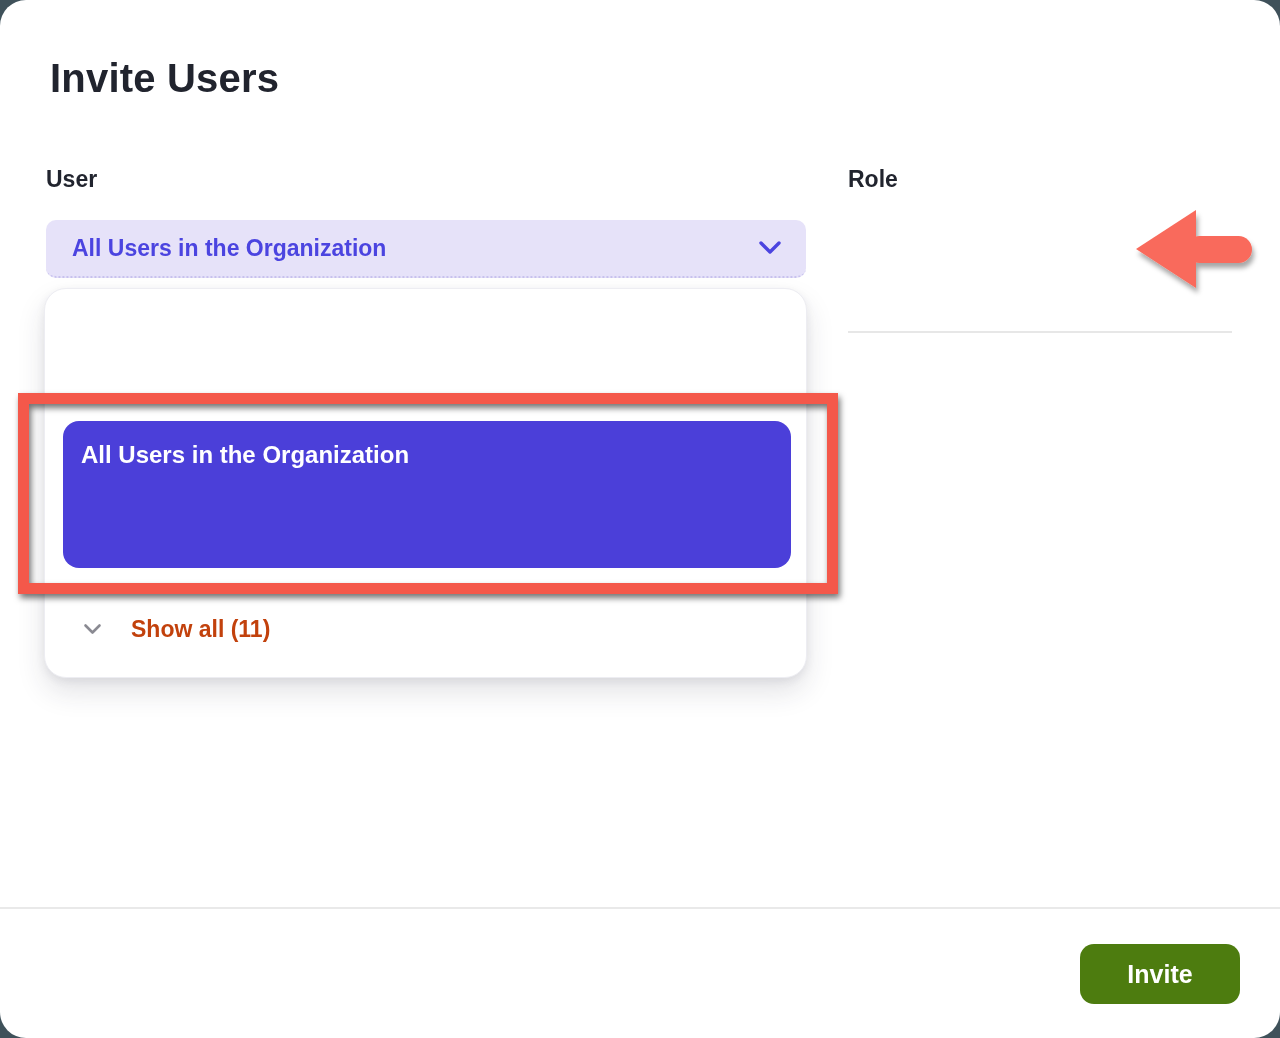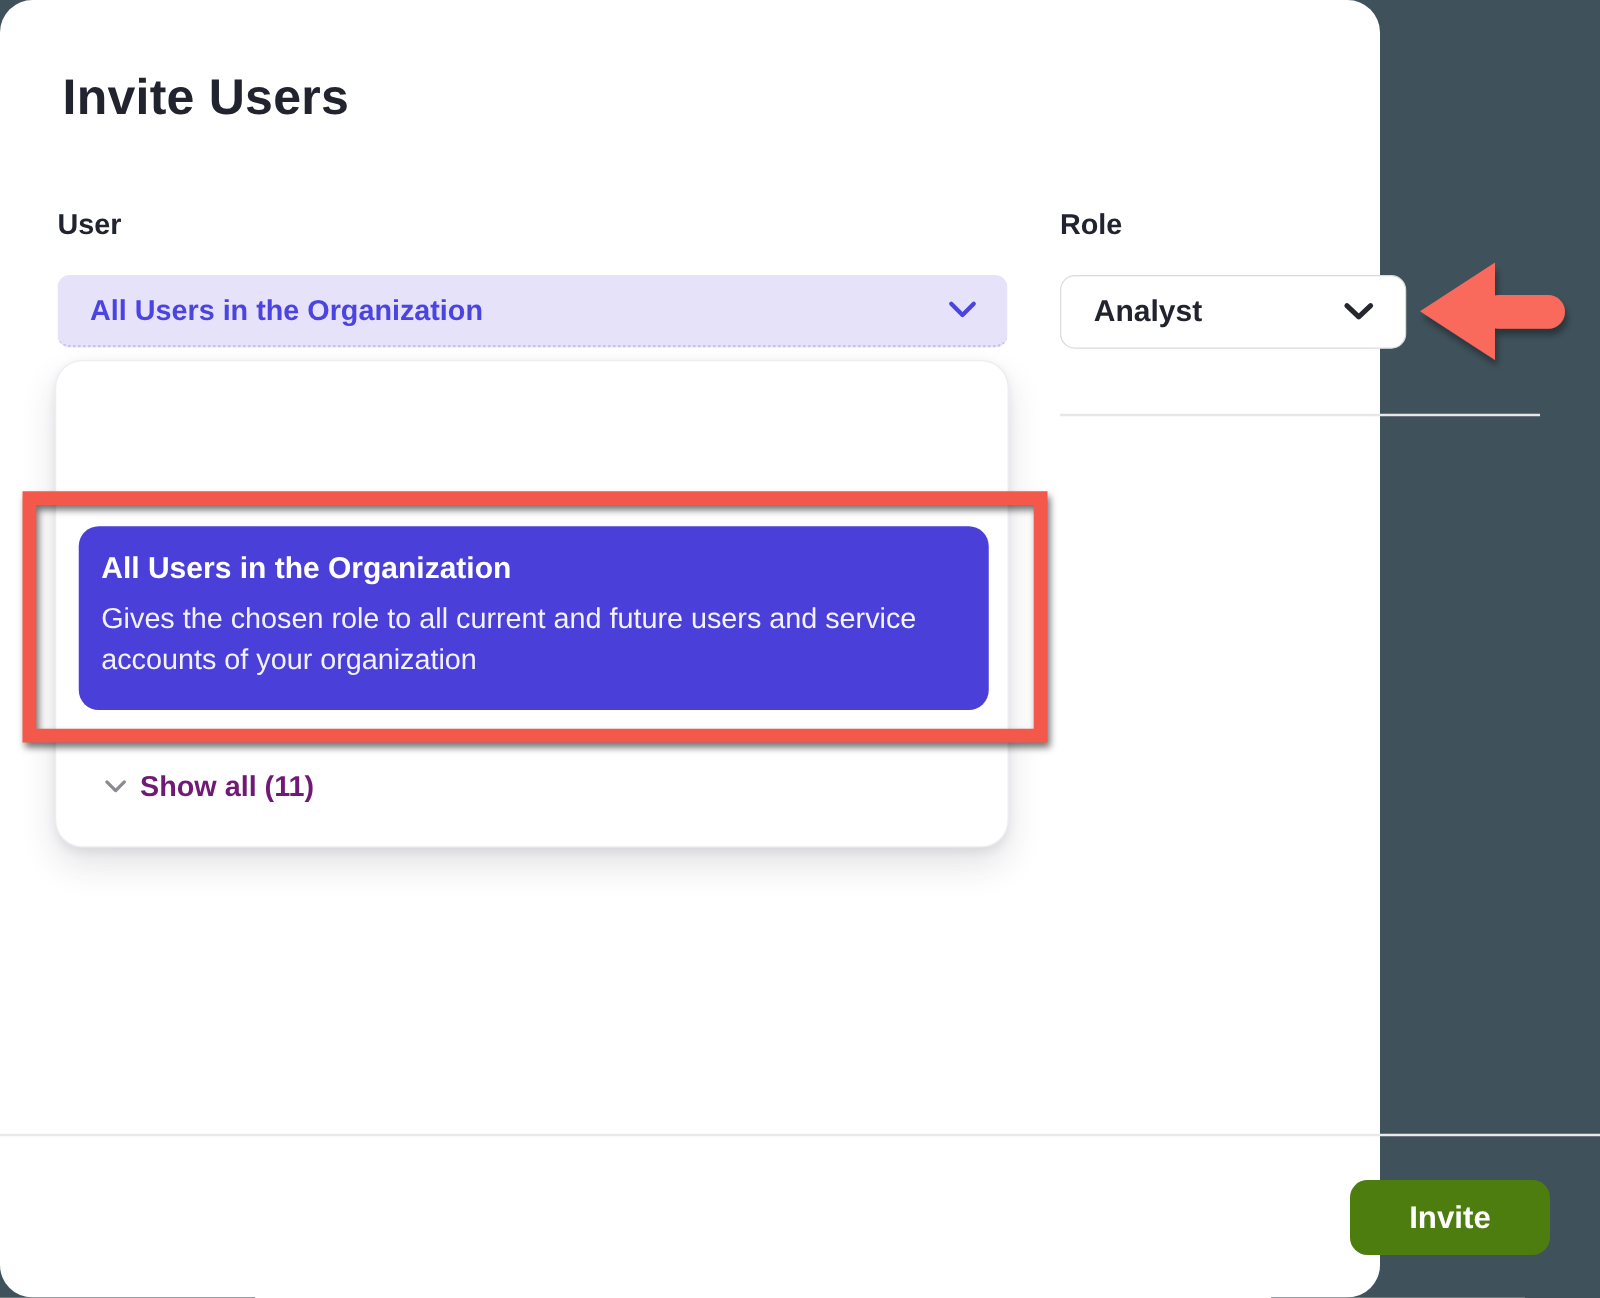--- a/index.html
+++ b/index.html
@@ -4,21 +4,21 @@
 <style>
   * { margin: 0; padding: 0; box-sizing: border-box; }
   html, body {
     width: 1280px; height: 1038px;
     background: #3F515A;
     font-family: "Liberation Sans", "DejaVu Sans", sans-serif;
     overflow: hidden;
   }
   .modal {
     position: relative;
-    width: 1104px; height: 1038px;
+    width: 1280px; height: 1038px;
     background: #ffffff;
     border-radius: 26px;
     overflow: visible;
   }
   .page-title {
     position: absolute; left: 50px; top: 56px;
     font-size: 40px; font-weight: 800; letter-spacing: 0.2px;
     color: #21242E;
   }
   .field-label {
@@ -111,22 +111,22 @@
     max-width: 680px;
   }
   .show-all {
     position: absolute; left: 0; top: 312px;
     width: 100%; height: 56px;
     display: flex; align-items: center;
     padding-left: 38px;
     cursor: pointer;
   }
   .show-all .label {
-    margin-left: 10px;
-    font-size: 23px; font-weight: 600; color: #701a75;
+    margin-left: 29px;
+    font-size: 23px; font-weight: 600; color: #c2410c;
   }
 
   
   .annotation-box {
     position: absolute; left: 18px; top: 393px;
     width: 820px; height: 201px;
     border: 11px solid #F4584A;
     filter: drop-shadow(2px 4px 3px rgba(0,0,0,0.55));
     pointer-events: none;
   }
@@ -174,34 +174,27 @@
   <div class="field-label user">User</div>
   <div class="field-label role">Role</div>
 
   <div class="user-select">
     <span class="value">All Users in the Organization</span>
     <svg class="chev" width="24" height="16" viewBox="0 0 24 16">
       <path d="M3 3 L12 12 L21 3" fill="none" stroke="#4B44E0" stroke-width="3.4" stroke-linecap="round" stroke-linejoin="round"></path>
     </svg>
   </div>
 
-  <div class="role-select">
-    <span class="value">Analyst</span>
-    <svg class="chev" width="26" height="17" viewBox="0 0 26 17">
-      <path d="M3.5 3.5 L13 12.5 L22.5 3.5" fill="none" stroke="#25262E" stroke-width="4" stroke-linecap="round" stroke-linejoin="round"></path>
-    </svg>
-  </div>
   <div class="role-divider"></div>
 
   <div class="dropdown-panel">
 
 
     <div class="option-card">
       <div class="option-title">All Users in the Organization</div>
-      <div class="option-desc">Gives the chosen role to all current and future users and service accounts of your organization</div>
     </div>
 
     <div class="show-all">
       <svg width="19" height="13" viewBox="0 0 19 13">
         <path d="M2.5 2.5 L9.5 9.5 L16.5 2.5" fill="none" stroke="#8A8A92" stroke-width="2.6" stroke-linecap="round" stroke-linejoin="round"></path>
       </svg>
       <span class="label">Show all (11)</span>
     </div>
 
   </div>

